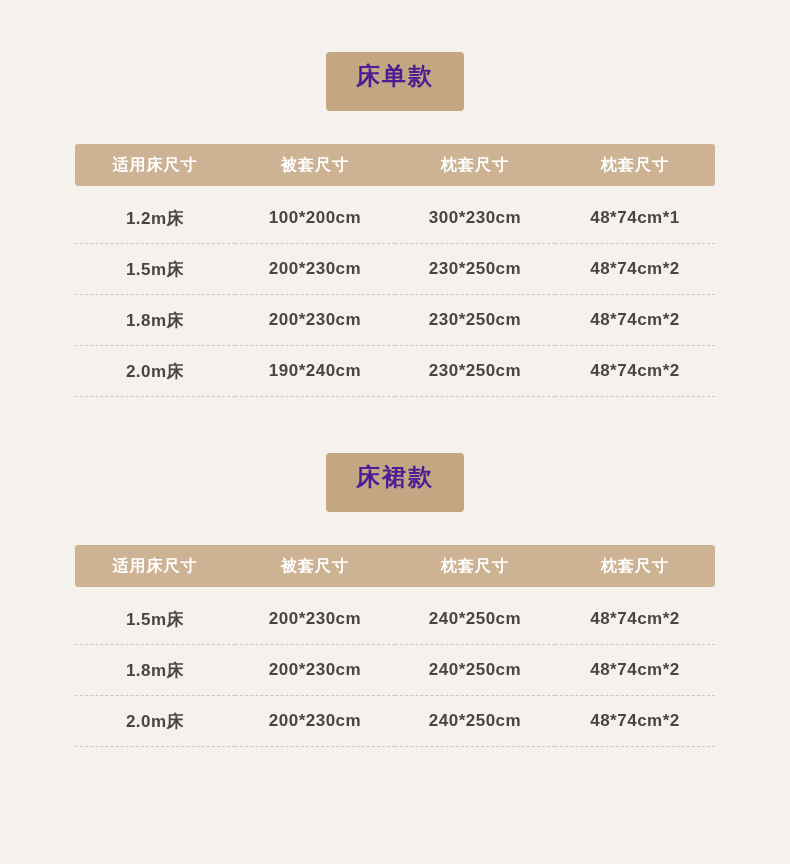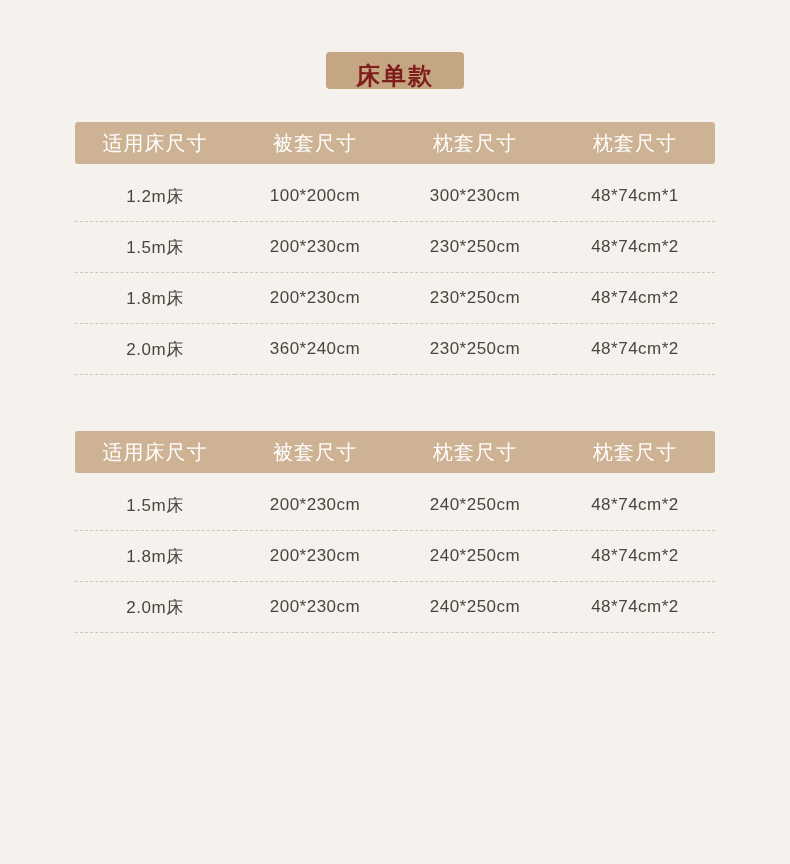--- a/index.html
+++ b/index.html
@@ -26,44 +26,44 @@
   }
   .section + .section {
     margin-top: 56px;
   }
   .badge-row {
     display: flex;
     justify-content: center;
   }
   .badge {
     background: #c4a682;
-    color: #7f1d1d;
+    color: #4c1d95;
     font-size: 24px;
     font-weight: bold;
     letter-spacing: 2px;
-    padding: 12px 30px 1px 30px;
+    padding: 12px 30px 23px 30px;
     border-radius: 4px;
     line-height: 1;
   }
   .table-wrap {
     margin: 0 auto;
     width: 640px;
   }
   .sec1 .table-wrap { margin-top: 33px; }
   .sec2 .table-wrap { margin-top: 33px; }
   table.size-table {
     width: 100%;
     border-collapse: collapse;
     table-layout: fixed;
   }
   table.size-table thead th {
     background: #cdb294;
     color: #ffffff;
-    font-size: 20px;
-    font-weight: normal;
+    font-size: 16px;
+    font-weight: bold;
     letter-spacing: 1px;
     height: 40px;
     vertical-align: middle;
     text-align: center;
     border: none;
   }
   table.size-table thead tr th:first-child {
     border-top-left-radius: 3px;
     border-bottom-left-radius: 3px;
   }
@@ -72,20 +72,21 @@
     border-bottom-right-radius: 3px;
   }
   table.size-table tbody td {
     height: 48px;
     text-align: center;
     vertical-align: middle;
     font-size: 17px;
     color: #4b4540;
     border-bottom: 1px dashed #cfc6bc;
     letter-spacing: 0.5px;
+    font-weight: bold;
   }
   table.size-table tbody tr:first-child td {
     padding-top: 8px;
   }
 </style>
 </head>
 <body>
 
 <div class="page">
 
@@ -117,30 +118,33 @@
             <td>48*74cm*2</td>
           </tr>
           <tr>
             <td>1.8m床</td>
             <td>200*230cm</td>
             <td>230*250cm</td>
             <td>48*74cm*2</td>
           </tr>
           <tr>
             <td>2.0m床</td>
-            <td>360*240cm</td>
+            <td>190*240cm</td>
             <td>230*250cm</td>
             <td>48*74cm*2</td>
           </tr>
         </tbody>
       </table>
     </div>
   </div>
 
   <div class="section sec2">
+    <div class="badge-row">
+      <div class="badge">床裙款</div>
+    </div>
     <div class="table-wrap">
       <table class="size-table">
         <thead>
           <tr>
             <th>适用床尺寸</th>
             <th>被套尺寸</th>
             <th>枕套尺寸</th>
             <th>枕套尺寸</th>
           </tr>
         </thead>

